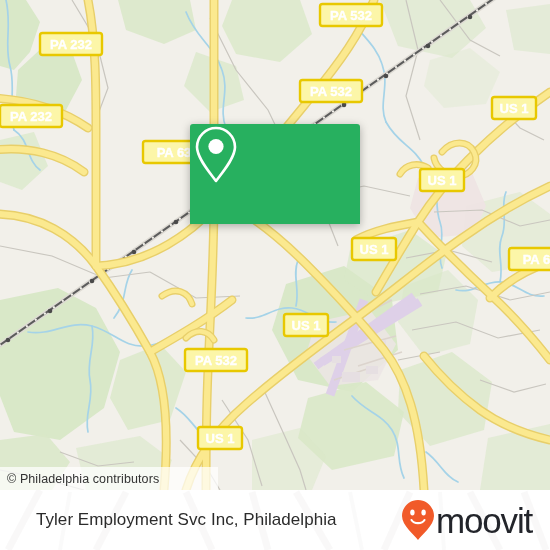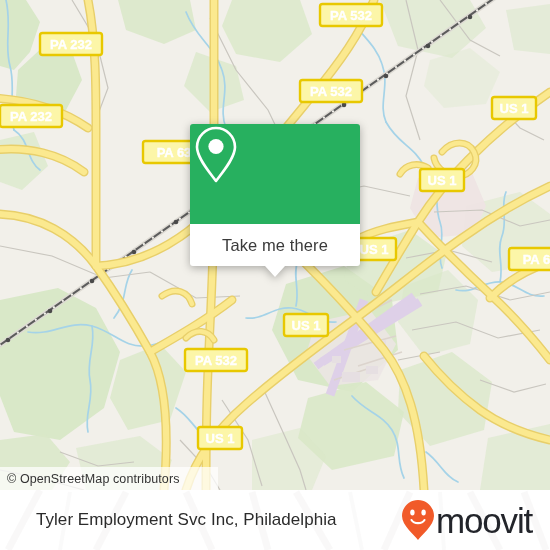--- a/index.html
+++ b/index.html
@@ -294,33 +294,29 @@
             <text x="216" y="364.6" text-anchor="middle" font-family="&quot;Liberation Sans&quot;, sans-serif" font-size="13" font-weight="bold" fill="#ffffff" stroke="#ffffff" stroke-width="0.4">PA 532</text>
           </g>
           <g>
             <rect x="198" y="427" width="44" height="22" rx="2.5" fill="#fcf6a8" stroke="#e8c800" stroke-width="2.4"></rect>
             <text x="220" y="442.6" text-anchor="middle" font-family="&quot;Liberation Sans&quot;, sans-serif" font-size="13" font-weight="bold" fill="#ffffff" stroke="#ffffff" stroke-width="0.4">US 1</text>
           </g>
         </g>
     </svg>
 
     <div class="osm-bar">
-      <span>© OpenStreetMap contributors</span>
+      <span>© Philadelphia contributors</span>
     </div>
 
     <div class="popup">
       <div class="popup-head">
         <svg width="52" height="62" viewBox="0 0 52 62">
           <path d="M26,4 C36.5,4 45,12.5 45,23 C45,34.5 31,50 26,57 C21,50 7,34.5 7,23 C7,12.5 15.5,4 26,4 Z" fill="none" stroke="#ffffff" stroke-width="2.6" stroke-linejoin="round"></path>
           <circle cx="26" cy="22.5" r="7.6" fill="#ffffff"></circle>
         </svg>
-      </div>
-      <div class="popup-body">
-        <span>Take me there</span>
-        <div class="popup-tail"></div>
       </div>
     </div>
   </div>
 
   <div class="footer">
     <svg class="footer-wm" width="550" height="550" viewBox="0 0 550 550">
       <g stroke="#eceaea" stroke-width="7" fill="none">
         <path d="M40,490 L8,550"></path>
         <path d="M126,492 L96,550"></path>
         <path d="M186,492 L212,550"></path>

